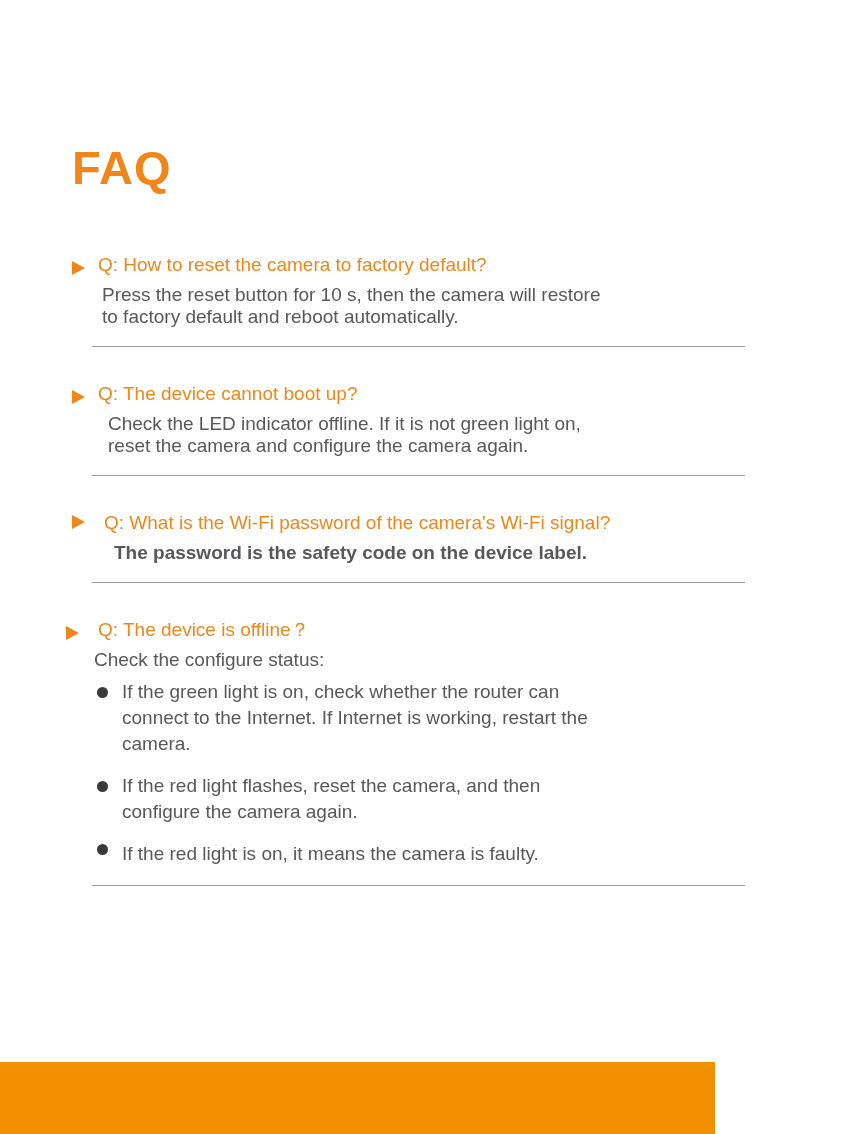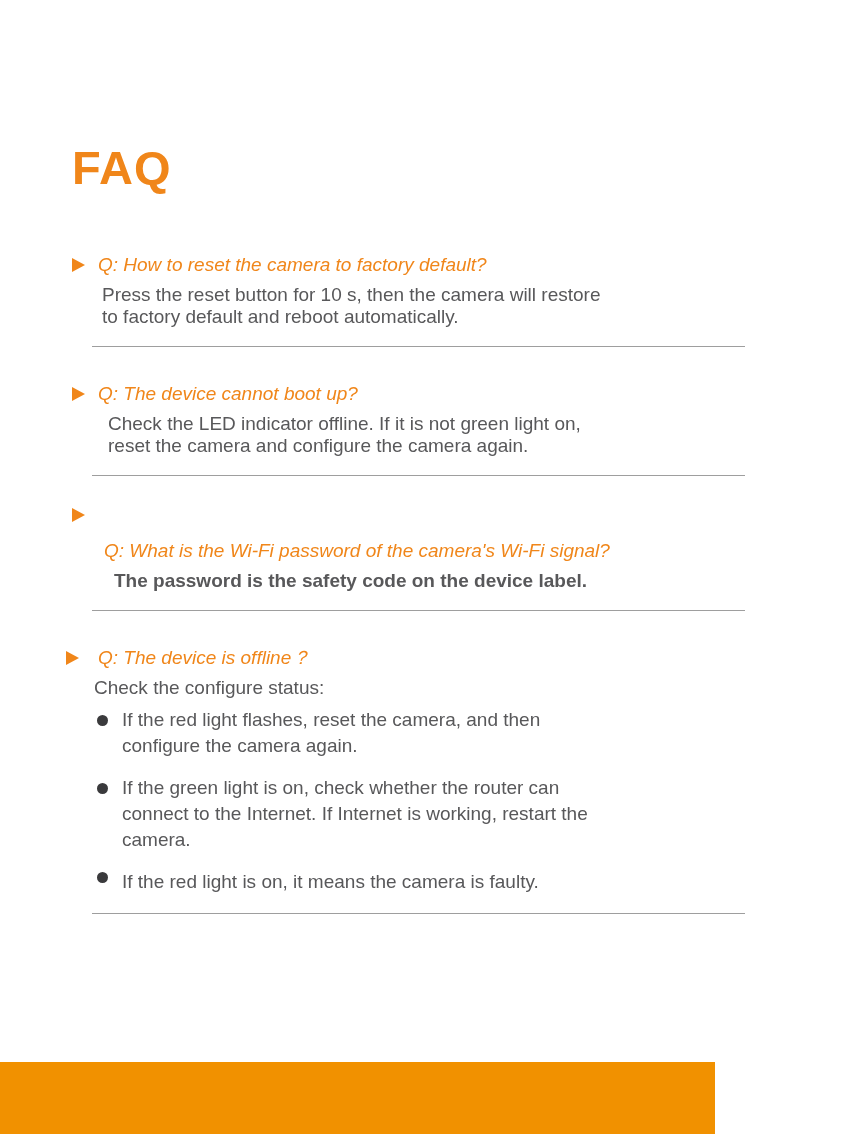--- a/index.html
+++ b/index.html
@@ -29,40 +29,39 @@
     font-weight: bold;
     letter-spacing: 1px;
     color: var(--accent);
   }
   .faq-list { margin: 0; }
   .faq-item { margin-top: 34px; }
   .faq-item:first-child { margin-top: 58px; }
 
   .question-row {
     display: flex;
-    align-items: flex-start;
-    font-style: italic;
+    align-items: center;
   }
   .tri {
     flex: 0 0 auto;
     width: 0; height: 0;
     margin-top: 6px;
     margin-right: 13px;
     border-left: 13px solid var(--accent);
     border-top: 7px solid transparent;
     border-bottom: 7px solid transparent;
   }
   .question {
     font-size: 19px;
     line-height: 26px;
     color: var(--accent);
   }
   
   .faq-item:nth-child(3) .tri { margin-top: -2px; }
-  .faq-item:nth-child(3) .question { padding-left: 6px; margin-top: 28px; }
+  .faq-item:nth-child(3) .question { padding-left: 6px; }
   
   .faq-item:nth-child(4) .tri { margin-left: -6px; margin-right: 19px; }
 
   .answers { margin-left: 30px; }
   .answers p {
     margin: 6px 0 0 0;
     font-size: 19px;
     line-height: 22px;
     color: var(--body-text);
   }
@@ -158,25 +157,25 @@
     <div class="question-row">
       <span class="tri"></span>
       <span class="question">Q: The device is offline？</span>
     </div>
     <div class="answers">
           <p>Check the configure status:</p>
         </div>
     <ul class="bullets">
           <li>
             <span class="dot"></span>
-            <span class="bullet-text">If the red light flashes, reset the camera, and then configure the camera again.</span>
+            <span class="bullet-text">If the green light is on, check whether the router can connect to the Internet. If Internet is working, restart the camera.</span>
           </li>
           <li>
             <span class="dot"></span>
-            <span class="bullet-text">If the green light is on, check whether the router can connect to the Internet. If Internet is working, restart the camera.</span>
+            <span class="bullet-text">If the red light flashes, reset the camera, and then configure the camera again.</span>
           </li>
           <li>
             <span class="dot"></span>
             <span class="bullet-text">If the red light is on, it means the camera is faulty.</span>
           </li>
         </ul>
     <hr class="divider">
   </section>
 </div>
   <div class="footer-bar"></div>

